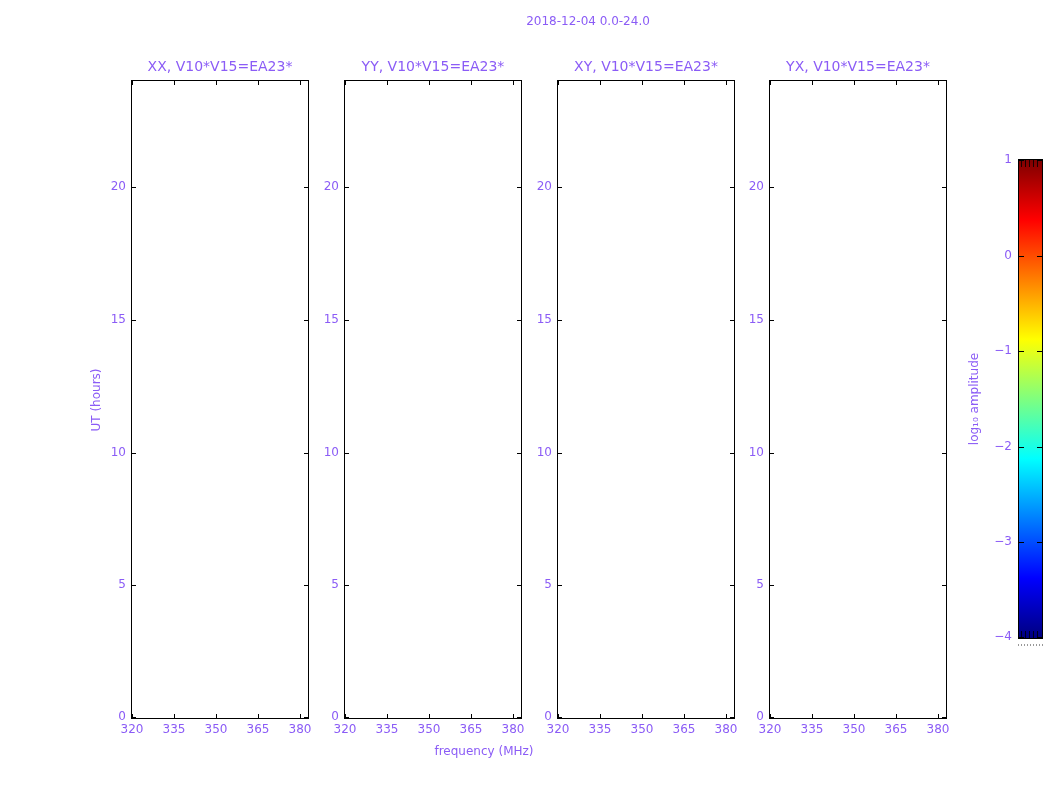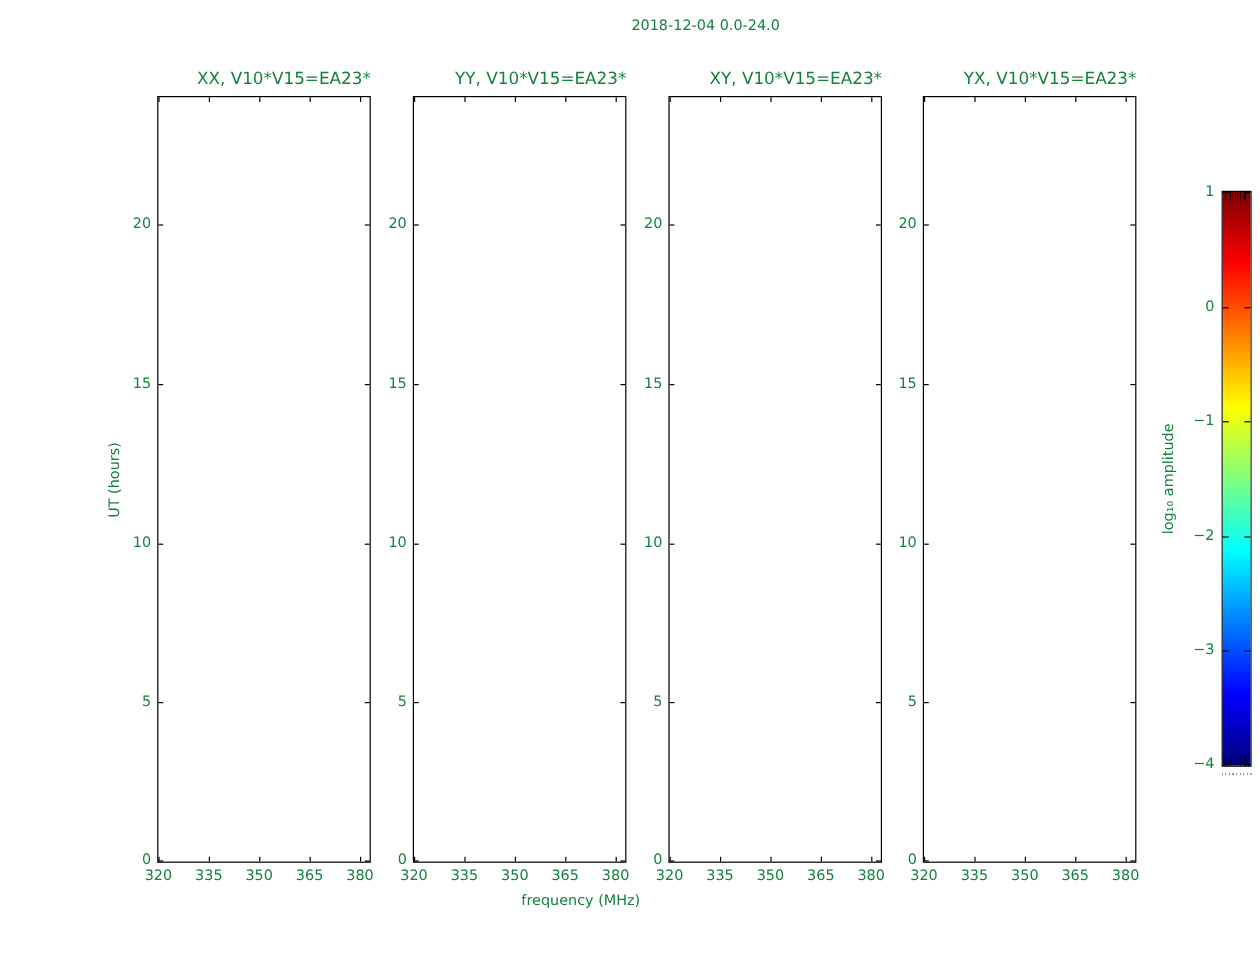--- a/index.html
+++ b/index.html
@@ -1,36 +1,36 @@
 <!DOCTYPE html>
 <html><head>
 <meta charset="utf-8">
 <style>
   html,body{margin:0;padding:0;background:#fff;}
   #figure{
     position:relative;
     width:1050px;height:800px;
     background:#ffffff;
     font-family:"DejaVu Sans", sans-serif;
-    color:#15803d;
+    color:#8b5cf6;
     overflow:hidden;
   }
   .abs{position:absolute;}
   .center-anchor{transform:translate(-50%,-50%);white-space:nowrap;}
   .rot-anchor{transform:translate(-50%,-50%) rotate(-90deg);white-space:nowrap;}
   #main-title{font-size:12px;line-height:14px;}
   .panel{
     position:absolute;
     background:#ffffff;
     border:1px solid #000;
     box-sizing:content-box;
   }
   .panel-title{
     position:absolute;
-    text-align:right;
+    text-align:center;
     font-size:14px;
     line-height:17px;
   }
   .tick{position:absolute;background:#000;}
   .tick-label{
     position:absolute;
     font-size:12px;
     line-height:15px;
   }
   .xlab{text-align:center;}

